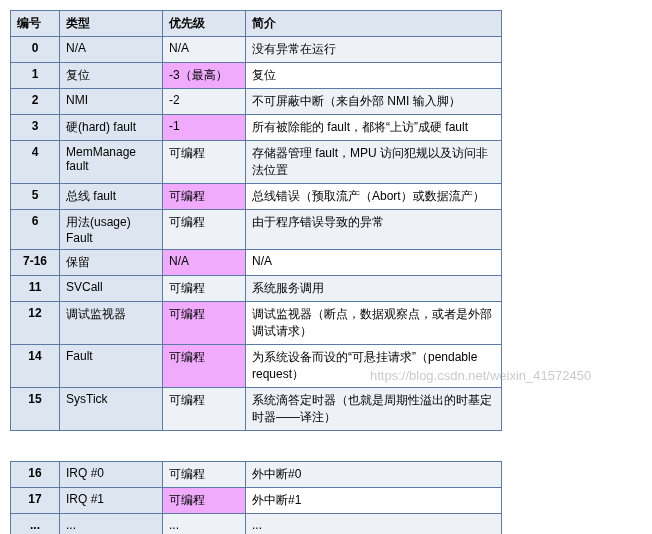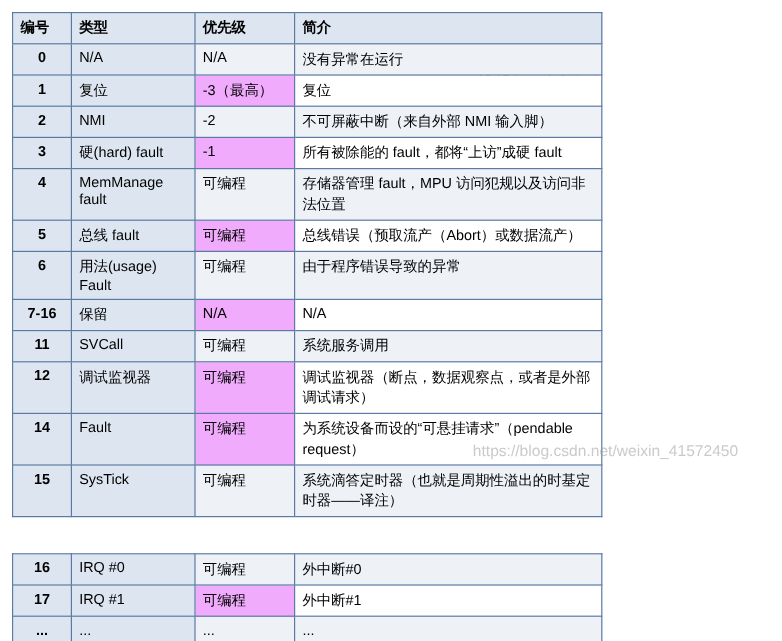--- a/index.html
+++ b/index.html
@@ -59,21 +59,20 @@
     color: #e20000;
     font-size: 18px;
     margin-left: 6px;
   }
   .watermark {
     position: absolute;
     color: rgba(150,150,150,0.5);
     font-size: 13px;
     pointer-events: none;
     white-space: nowrap;
-    margin-left: 24px;
   }
   .wm1 { left: 360px; top: 358px; }
   .table-wrap { position: relative; }
 </style>
 </head>
 <body>
 
 <div class="table-wrap">
   <div class="arrow-wrap">
     <svg class="arrow-svg" width="80" height="20">

